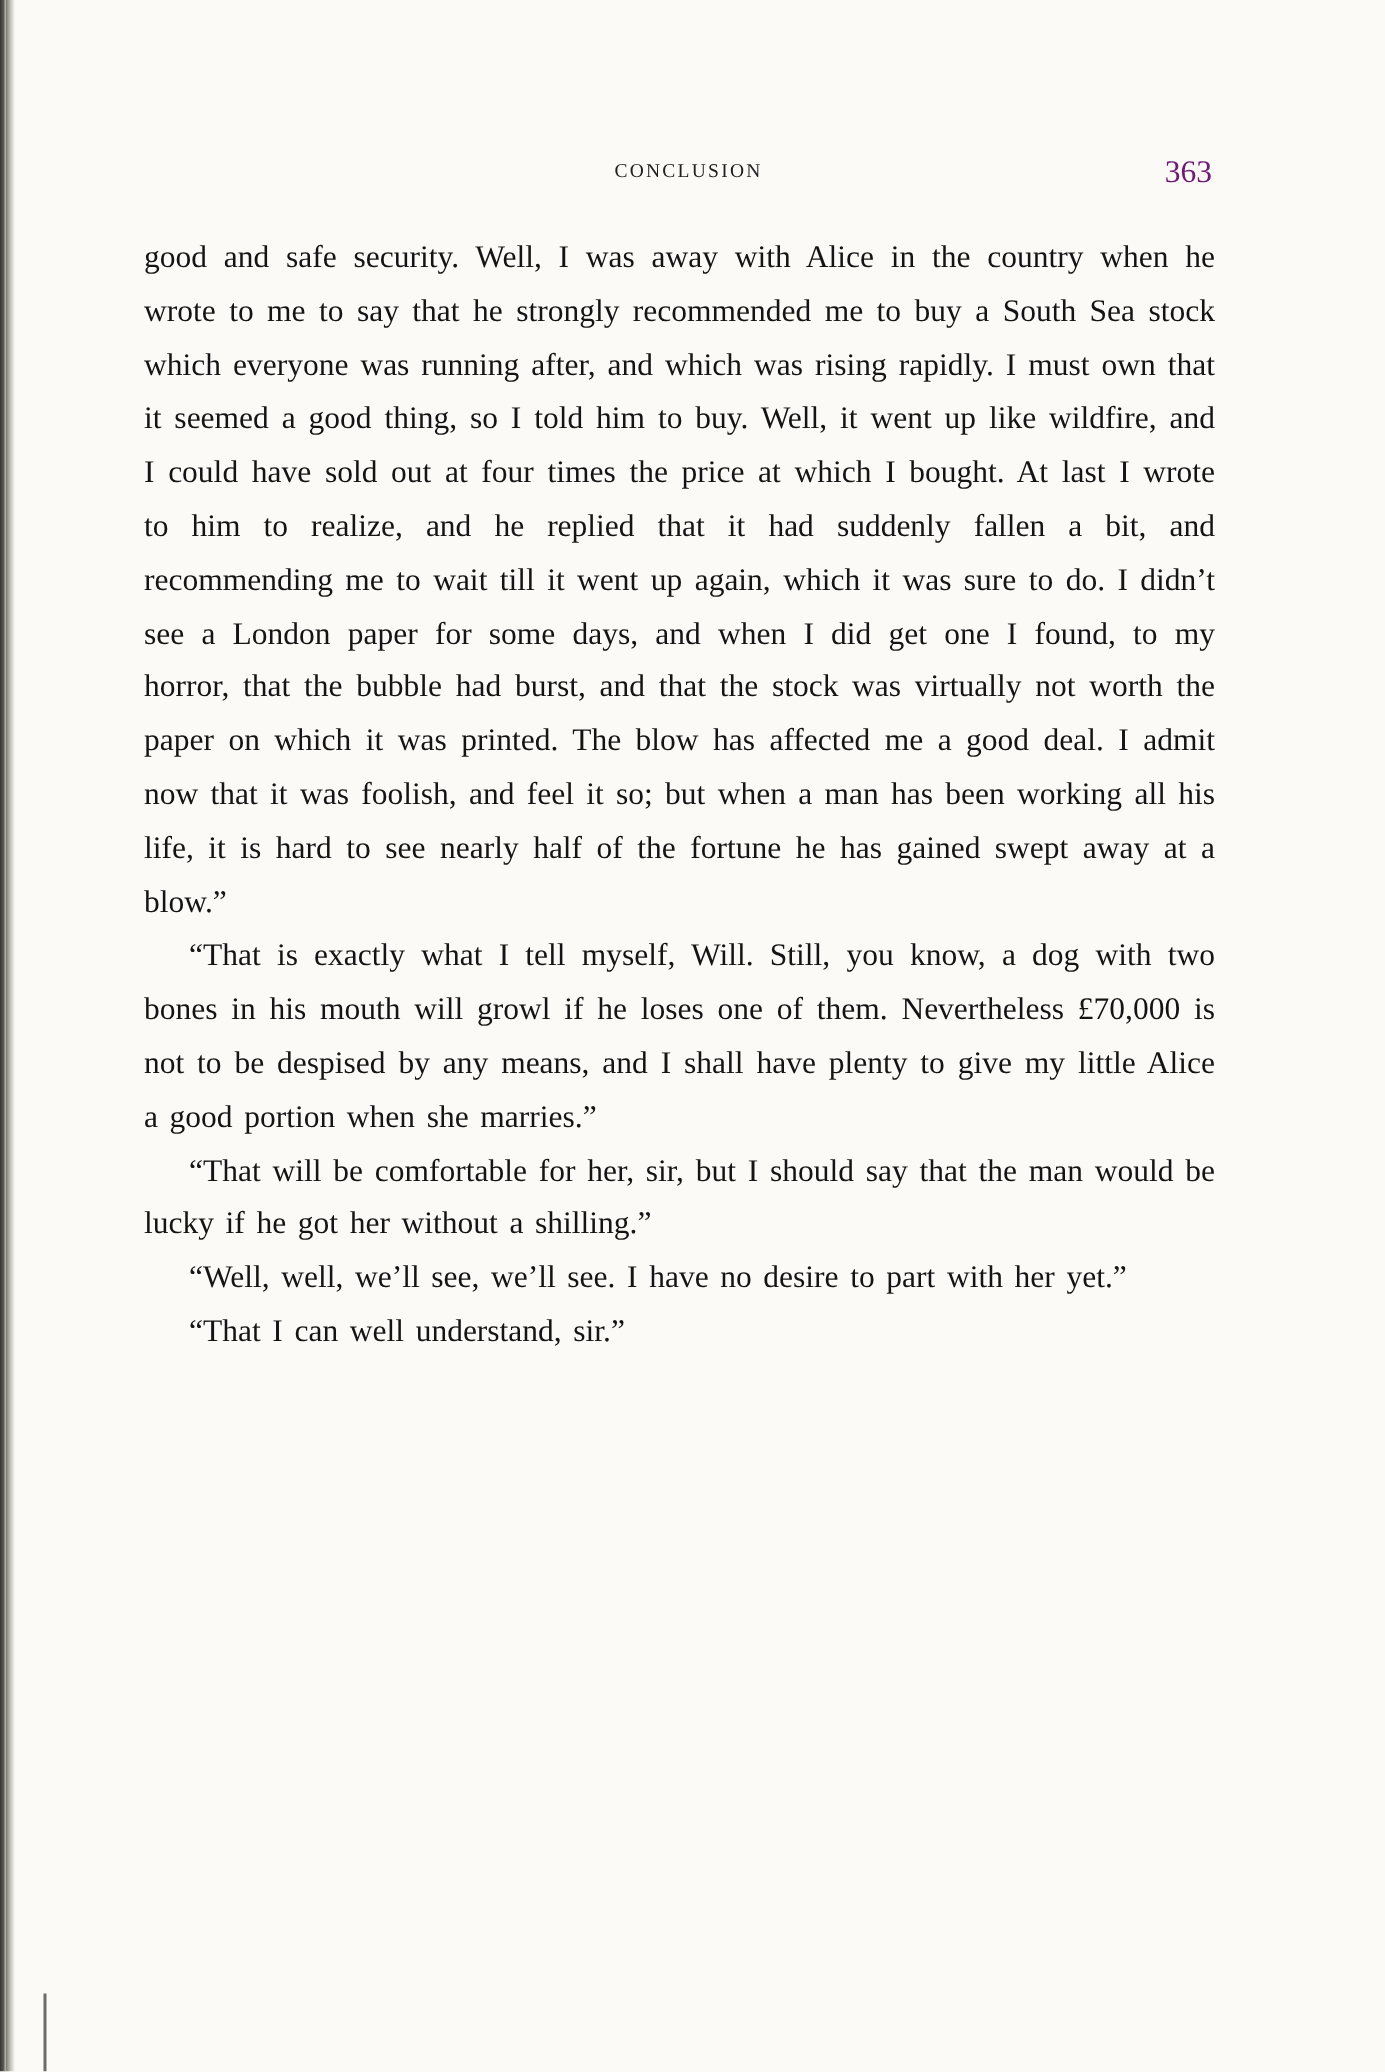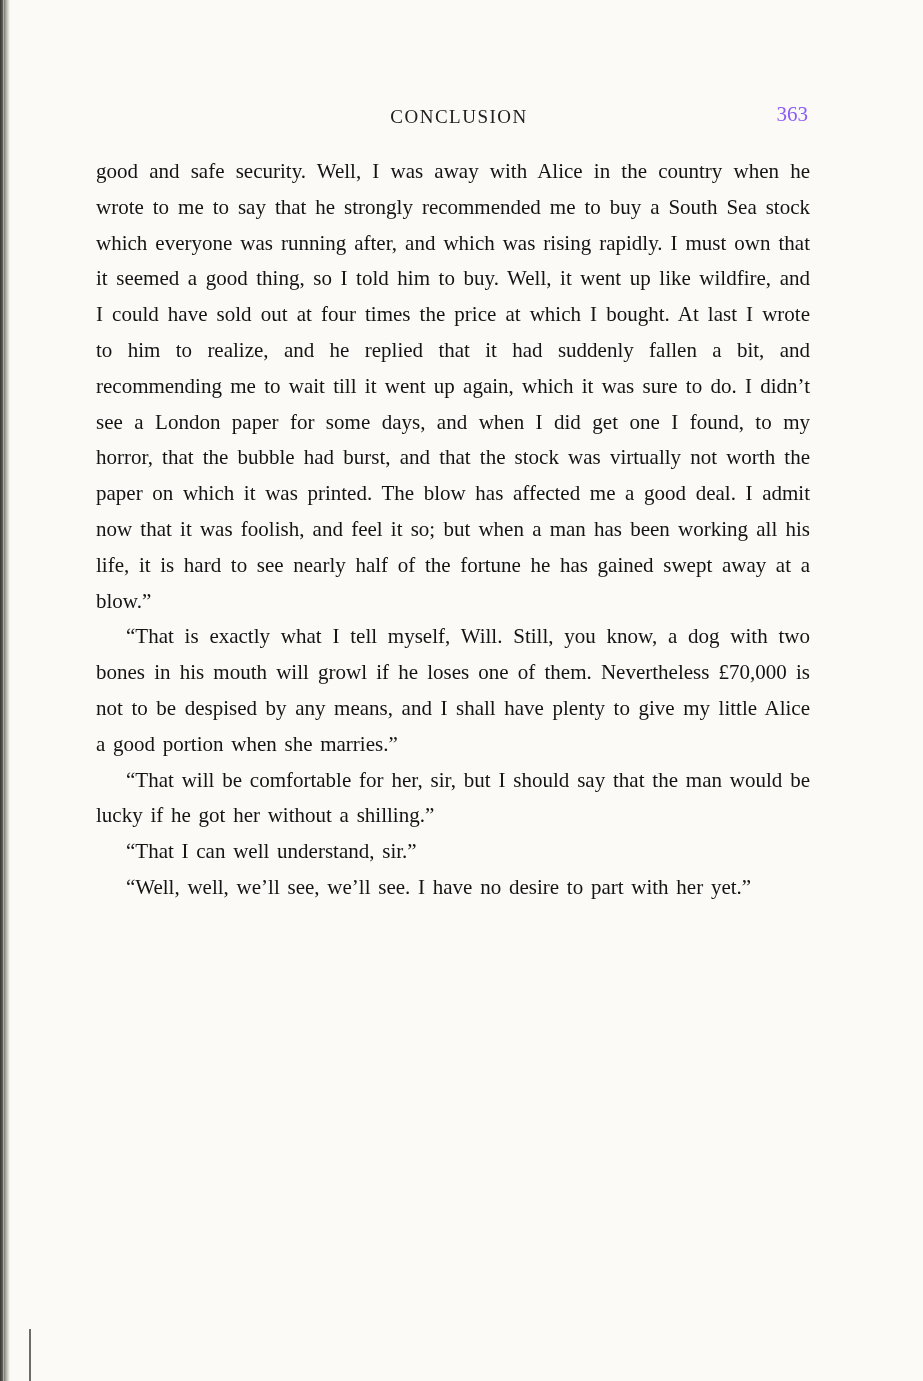--- a/index.html
+++ b/index.html
@@ -58,30 +58,30 @@
     position: relative;
     height: 40px;
     margin-bottom: 14px;
   }
   .running-title {
     position: absolute;
     left: 12px;
     right: 0;
     top: 6px;
     text-align: center;
-    font-size: 19px;
+    font-size: 13px;
     letter-spacing: 1.5px;
     color: #202020;
   }
   .page-number {
     position: absolute;
     right: 2px;
     top: 2px;
     font-size: 21px;
-    color: #8b5cf6;
+    color: #701a75;
   }
   .body-text {
     font-size: 21px;
     line-height: 35.8px;
     text-align: justify;
     word-spacing: 2.5px;
     color: #141414;
   }
   .para {
     margin: 0;
@@ -102,17 +102,17 @@
   <div class="content">
     <div class="header">
       <span class="running-title">CONCLUSION</span>
       <span class="page-number">363</span>
     </div>
 
     <div class="body-text">
       <p class="para no-indent">good and safe security.  Well, I was away with Alice in the country when he wrote to me to say that he strongly recommended me to buy a South Sea stock which everyone was running after, and which was rising rapidly.  I must own that it seemed a good thing, so I told him to buy.  Well, it went up like wildfire, and I could have sold out at four times the price at which I bought.  At last I wrote to him to realize, and he replied that it had suddenly fallen a bit, and recommending me to wait till it went up again, which it was sure to do.  I didn’t see a London paper for some days, and when I did get one I found, to my horror, that the bubble had burst, and that the stock was virtually not worth the paper on which it was printed.  The blow has affected me a good deal.  I admit now that it was foolish, and feel it so; but when a man has been working all his life, it is hard to see nearly half of the fortune he has gained swept away at a blow.”</p>
       <p class="para">“That is exactly what I tell myself, Will.  Still, you know, a dog with two bones in his mouth will growl if he loses one of them.  Nevertheless £70,000 is not to be despised by any means, and I shall have plenty to give my little Alice a good portion when she marries.”</p>
       <p class="para">“That will be comfortable for her, sir, but I should say that the man would be lucky if he got her without a shilling.”</p>
+      <p class="para">“Well, well, we’ll see, we’ll see.  I have no desire to part with her yet.”</p>
       <p class="para">“That I can well understand, sir.”</p>
-      <p class="para">“Well, well, we’ll see, we’ll see.  I have no desire to part with her yet.”</p>
     </div>
   </div>
 </div>
 
 </body></html>

